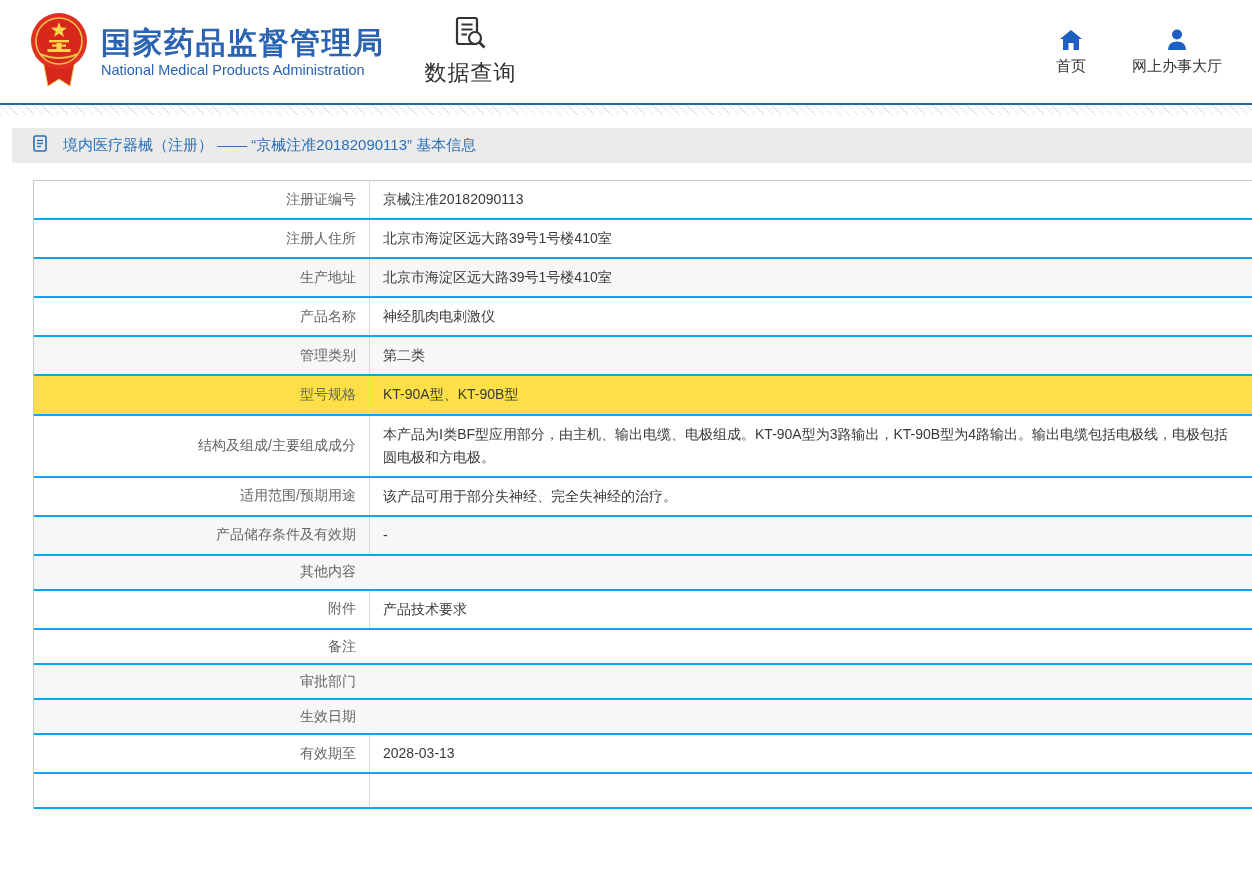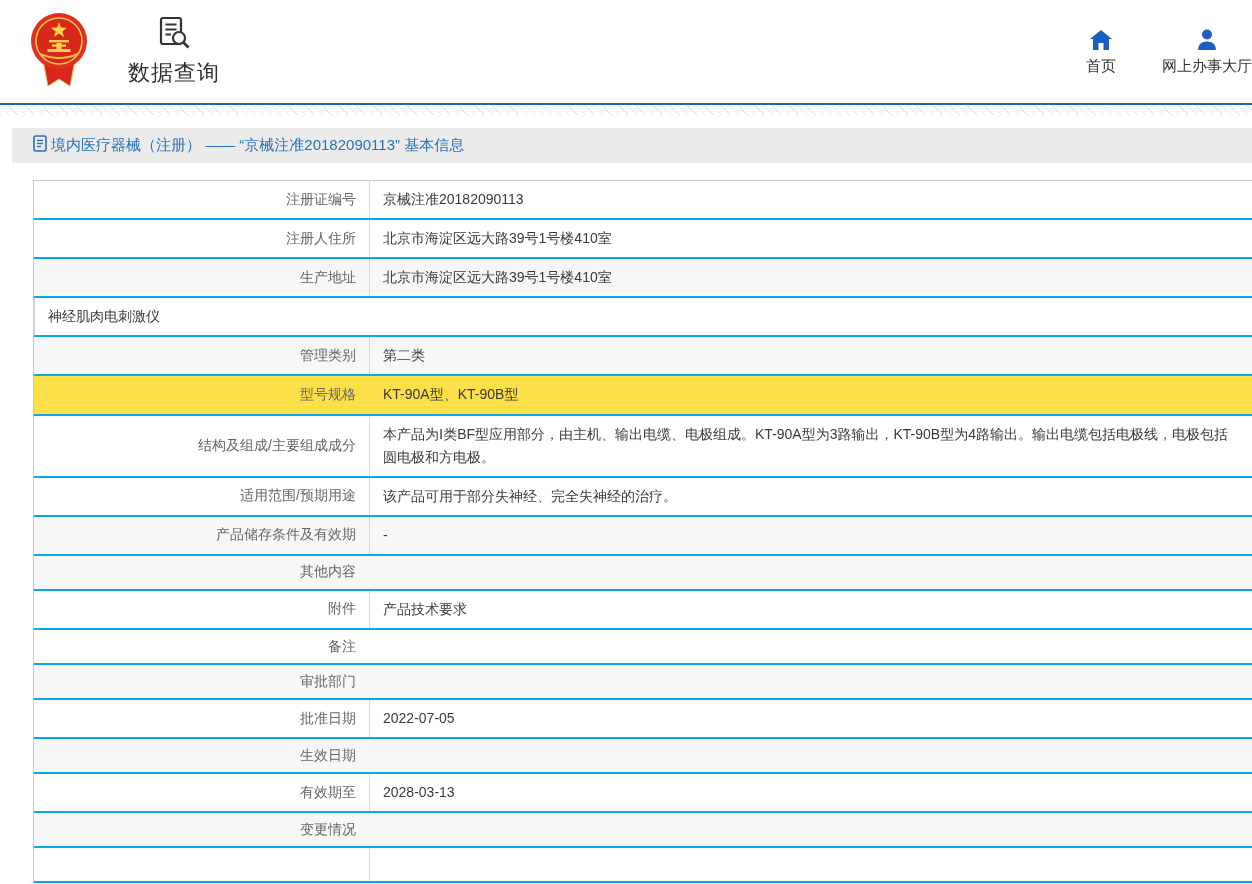--- a/index.html
+++ b/index.html
@@ -11,33 +11,33 @@
   }
 
   
   .header { height:103px; display:flex; align-items:center; background:#fff; }
   .brand { display:flex; align-items:center; margin-left:30px; gap:13px; cursor:pointer; }
   .brand-text { display:flex; flex-direction:column; }
   .brand-cn { font-size:30px; font-weight:bold; color:#2a63b1; letter-spacing:1.5px; line-height:1.1; }
   .brand-en { font-size:14.5px; color:#2a63b1; margin-top:3px; }
   .query { display:flex; align-items:center; margin-left:40px; gap:5px; cursor:pointer;flex-direction:column; }
   .query-label { font-size:22px; color:#2f2f2f; font-weight:500; letter-spacing:1px; }
-  .nav { margin-left:auto; margin-right:0; display:flex; gap:46px; }
+  .nav { margin-left:auto; margin-right:30px; display:flex; gap:46px; }
   .nav-item { display:flex; flex-direction:column; align-items:center; gap:7px;
               font-size:15px; color:#333; cursor:pointer; }
   .nav-item .ni-icon { height:22px; display:flex; align-items:flex-end; }
 
   
   .header-rule { height:2px; background:#2166b0; }
   .hatch { height:10px;
     background:repeating-linear-gradient(45deg,#e7e7e7 0 1px,#ffffff 1px 6px); }
 
   
   .titlebar { margin-left:12px; width:calc(100% - 12px); height:35px; margin-top:13px;
-    background:#ebebeb; display:flex; align-items:center; padding-left:21px; gap:4px; }
+    background:#ebebeb; display:flex; align-items:center; padding-left:21px; gap:16px; }
   .titlebar-text { color:#2970b8; font-size:15px; }
 
   
   .table { margin-left:33px; width:calc(100% - 33px); margin-top:17px;
     border-left:1px solid #c9c9c9; border-top:1px solid #c9c9c9; font-size:14px; }
   .trow { display:flex; min-height:35px; border-bottom:2px solid #0ea5e9; background:#fff; }
   .trow.gray  { background:#f7f7f7; }
   .trow.hover { background:#fde047; }
   .tlabel { width:335px; flex:0 0 335px; display:flex; align-items:center;
     justify-content:flex-end; padding-right:13px; color:#666; gap:3px; }
@@ -57,20 +57,24 @@
         <circle cx="29" cy="31" r="28" fill="#e03024"></circle>
         <circle cx="29" cy="31" r="23" fill="#d8281c" stroke="#f0c04a" stroke-width="1.6"></circle>
         <polygon fill="#ffd34d" points="29,12 31,17.6 37,17.8 32.3,21.4 34,27 29,23.6 24,27 25.7,21.4 21,17.8 27,17.6"></polygon>
         <rect x="19" y="30" width="20" height="2.4" fill="#ffd34d"></rect>
         <rect x="22" y="34.5" width="14" height="2.2" fill="#ffd34d"></rect>
         <rect x="17.5" y="39" width="23" height="3" fill="#ffd34d"></rect>
         <rect x="26.5" y="33" width="5" height="6" fill="#ffd34d"></rect>
         <path d="M10 44 Q29 52 48 44" fill="none" stroke="#f0c04a" stroke-width="2"></path>
       </svg>
     </span>
+    <div class="brand-text">
+      <span class="brand-cn">国家药品监督管理局</span>
+      <span class="brand-en">National Medical Products Administration</span>
+    </div>
   </div>
 
   <div class="query">
     <span>
       <svg width="31" height="33" viewBox="0 0 31 33">
         <rect x="2" y="2" width="20" height="26" rx="2" fill="#fff" stroke="#333" stroke-width="2.2"></rect>
         <line x1="6.5" y1="8.5" x2="17.5" y2="8.5" stroke="#333" stroke-width="2"></line>
         <line x1="6.5" y1="13.5" x2="17.5" y2="13.5" stroke="#333" stroke-width="2"></line>
         <line x1="6.5" y1="18.5" x2="12" y2="18.5" stroke="#333" stroke-width="2"></line>
         <circle cx="20" cy="22" r="6" fill="#fff" stroke="#333" stroke-width="2.2"></circle>
@@ -135,20 +139,23 @@
     </div>
     <div class="trow gray">
       <div class="tlabel">
         <span>生产地址</span>
       </div>
       <div class="tvalue">
         <span>北京市海淀区远大路39号1号楼410室</span>
       </div>
     </div>
     <div class="trow">
+      <div class="tlabel">
+        <span>产品名称</span>
+      </div>
       <div class="tvalue">
         <span>神经肌肉电刺激仪</span>
       </div>
     </div>
     <div class="trow gray">
       <div class="tlabel">
         <span>管理类别</span>
       </div>
       <div class="tvalue">
         <span>第二类</span>
@@ -203,45 +210,31 @@
     <div class="trow">
       <div class="tlabel">
         <span>备注</span>
       </div>
     </div>
     <div class="trow gray">
       <div class="tlabel">
         <span>审批部门</span>
       </div>
     </div>
-    <div class="trow">
-      <div class="tlabel">
-        <span>批准日期</span>
-      </div>
-      <div class="tvalue">
-        <span>2022-07-05</span>
-      </div>
-    </div>
     <div class="trow gray">
       <div class="tlabel">
         <span>生效日期</span>
       </div>
       <div class="tvalue no-div"></div>
     </div>
     <div class="trow">
       <div class="tlabel">
         <span>有效期至</span>
       </div>
       <div class="tvalue">
         <span>2028-03-13</span>
       </div>
-    </div>
-    <div class="trow gray">
-      <div class="tlabel">
-        <span>变更情况</span>
-      </div>
-      <div class="tvalue no-div"></div>
     </div>
     <div class="trow">
       <div class="tlabel"></div>
       <div class="tvalue"></div>
     </div>
   </div>
 
 </body></html>

